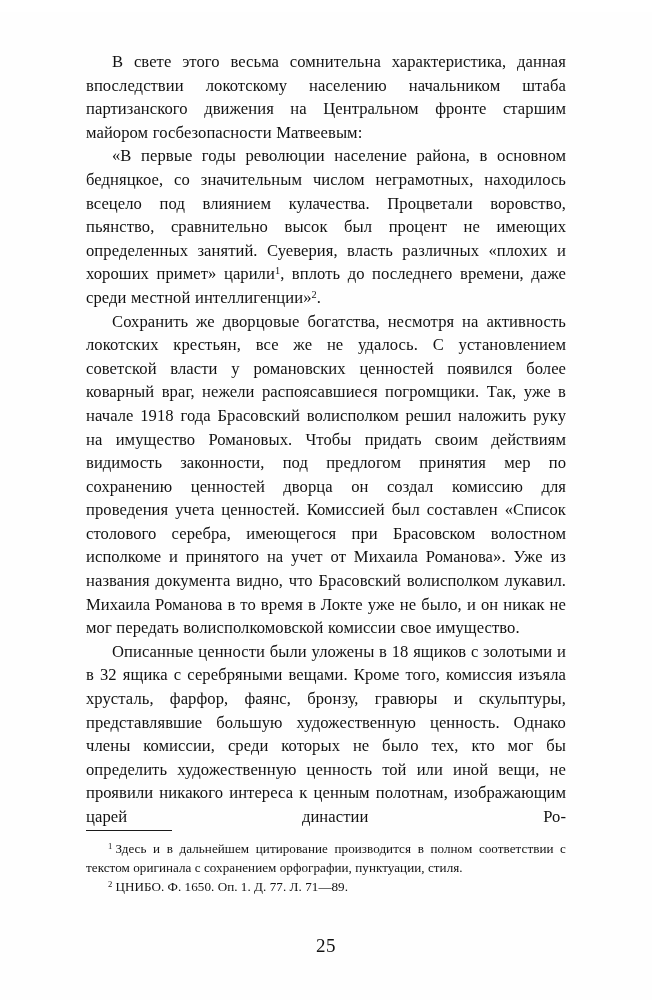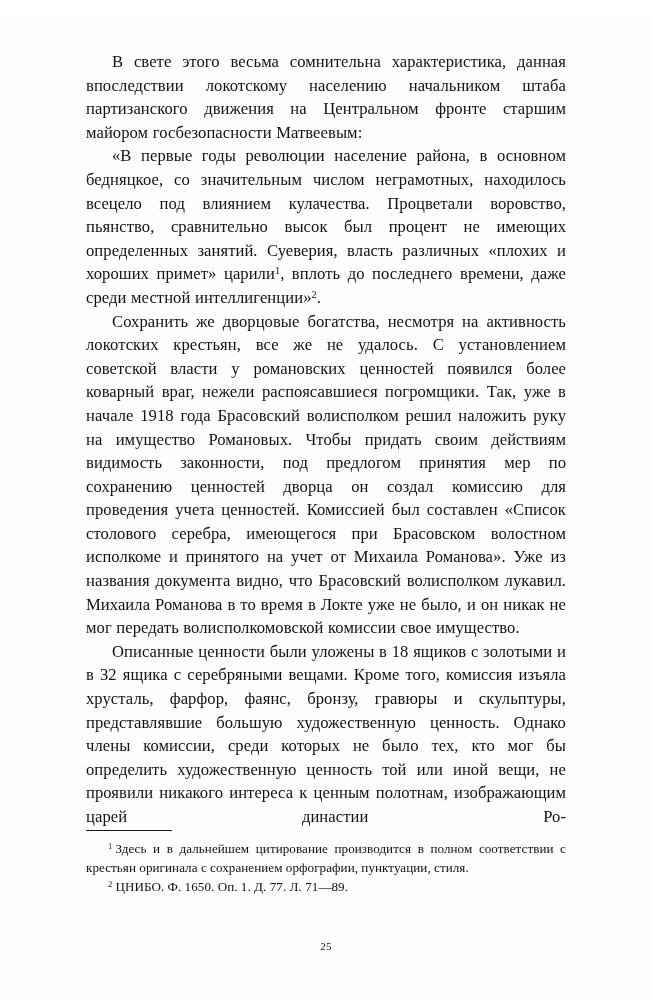--- a/index.html
+++ b/index.html
@@ -86,21 +86,21 @@
     margin-right: 3px;
   }
 
   
   .folio {
     position: absolute;
     left: 0;
     right: 0;
     top: 924px;
     text-align: center;
-    font-size: 11px;
+    font-size: 19px;
     line-height: 20px;
     letter-spacing: 0.03em;
   }
 </style>
 </head>
 <body>
 
 <div class="page">
 
   <div class="textblock">
@@ -111,20 +111,20 @@
 
     <p class="para">Сохранить же дворцовые богатства, несмотря на активность локотских крестьян, все же не удалось. С установлением советской власти у романовских ценностей появился более коварный враг, нежели распоясавшиеся погромщики. Так, уже в начале 1918 года Брасовский волисполком решил наложить руку на имущество Романовых. Чтобы придать своим действиям видимость законности, под предлогом принятия мер по сохранению ценностей дворца он создал комиссию для проведения учета ценностей. Комиссией был составлен «Список столового серебра, имеющегося при Брасовском волостном исполкоме и принятого на учет от Михаила Романова». Уже из названия документа видно, что Брасовский волисполком лукавил. Михаила Романова в то время в Локте уже не было, и он никак не мог передать волисполкомовской комиссии свое имущество.</p>
 
     <p class="para cont">Описанные ценности были уложены в 18 ящиков с золотыми и в 32 ящика с серебряными вещами. Кроме того, комиссия изъяла хрусталь, фарфор, фаянс, бронзу, гравюры и скульптуры, представлявшие большую художественную ценность. Однако члены комиссии, среди которых не было тех, кто мог бы определить художественную ценность той или иной вещи, не проявили никакого интереса к ценным полотнам, изображающим царей династии Ро-</p>
 
   </div>
 
   <div class="footnotes">
     <div class="fn-rule"></div>
 
-    <p class="fn"><sup>1</sup><span>Здесь и в дальнейшем цитирование производится в полном соответствии с крестьян оригинала с сохранением орфографии, пунктуации, стиля.</span></p>
+    <p class="fn"><sup>1</sup><span>Здесь и в дальнейшем цитирование производится в полном соответствии с текстом оригинала с сохранением орфографии, пунктуации, стиля.</span></p>
 
     <p class="fn"><sup>2</sup><span>ЦНИБО. Ф. 1650. Оп. 1. Д. 77. Л. 71—89.</span></p>
   </div>
 
   <div class="folio">25</div>
 
 </div>
 
 </body></html>

